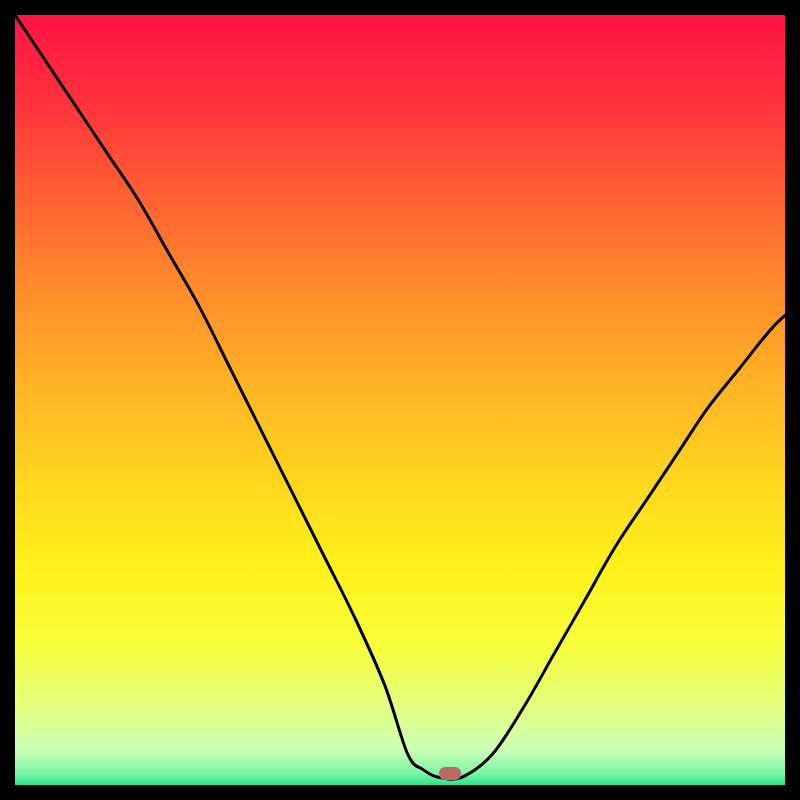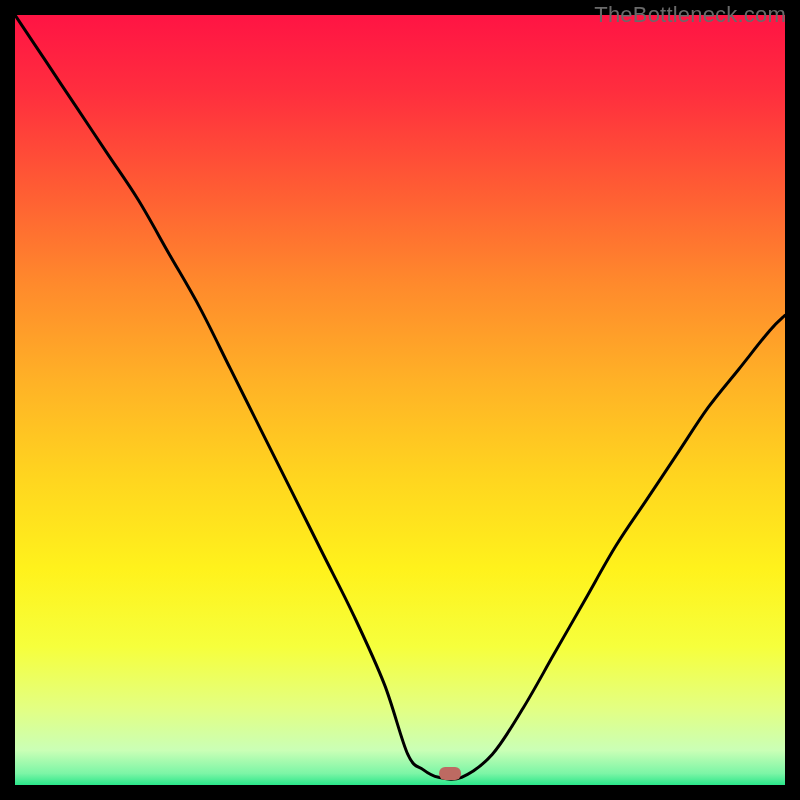--- a/index.html
+++ b/index.html
@@ -59,14 +59,13 @@
             <stop offset="95.50%" stop-color="#caffb6"></stop>
             <stop offset="98.50%" stop-color="#7cf5a6"></stop>
             <stop offset="100.00%" stop-color="#2ae68a"></stop>
           </linearGradient>
       </defs>
       <rect id="bg-rect" x="0" y="0" width="770" height="770" fill="url(#bg-grad)"></rect>
       <path id="curve-path" fill="none" stroke="#000" stroke-width="3" stroke-linecap="round" stroke-linejoin="round" d="M 0.00 0.00 C 5.13 7.70, 20.53 30.80, 30.80 46.20 C 41.07 61.60, 51.33 77.00, 61.60 92.40 C 71.87 107.80, 82.13 123.20, 92.40 138.60 C 102.67 154.00, 112.93 168.12, 123.20 184.80 C 133.47 201.48, 143.73 220.73, 154.00 238.70 C 164.27 256.67, 174.53 273.35, 184.80 292.60 C 195.07 311.85, 205.33 333.67, 215.60 354.20 C 225.87 374.73, 236.13 395.27, 246.40 415.80 C 256.67 436.33, 266.93 456.87, 277.20 477.40 C 287.47 497.93, 297.73 518.47, 308.00 539.00 C 318.27 559.53, 328.53 578.78, 338.80 600.60 C 349.07 622.42, 360.62 646.80, 369.60 669.90 C 378.58 693.00, 386.28 725.08, 392.70 739.20 C 399.12 753.32, 402.97 750.75, 408.10 754.60 C 413.23 758.45, 417.08 761.02, 423.50 762.30 C 429.92 763.58, 437.62 766.15, 446.60 762.30 C 455.58 758.45, 467.13 750.75, 477.40 739.20 C 487.67 727.65, 497.93 709.68, 508.20 693.00 C 518.47 676.32, 528.73 657.07, 539.00 639.10 C 549.27 621.13, 559.53 603.17, 569.80 585.20 C 580.07 567.23, 590.33 547.98, 600.60 531.30 C 610.87 514.62, 621.13 500.50, 631.40 485.10 C 641.67 469.70, 651.93 454.30, 662.20 438.90 C 672.47 423.50, 682.73 406.82, 693.00 392.70 C 703.27 378.58, 713.53 367.03, 723.80 354.20 C 734.07 341.37, 746.90 324.68, 754.60 315.70 C 762.30 306.72, 767.43 302.87, 770.00 300.30"></path>
       <rect id="marker-rect" rx="6" ry="6" width="22" height="13" x="424.05" y="751.95" fill="#bd6a62"></rect>
     </svg>
   </div>
-  <div class="watermark">TheBottleneck.com</div>
 </div>
 
 </body></html>

